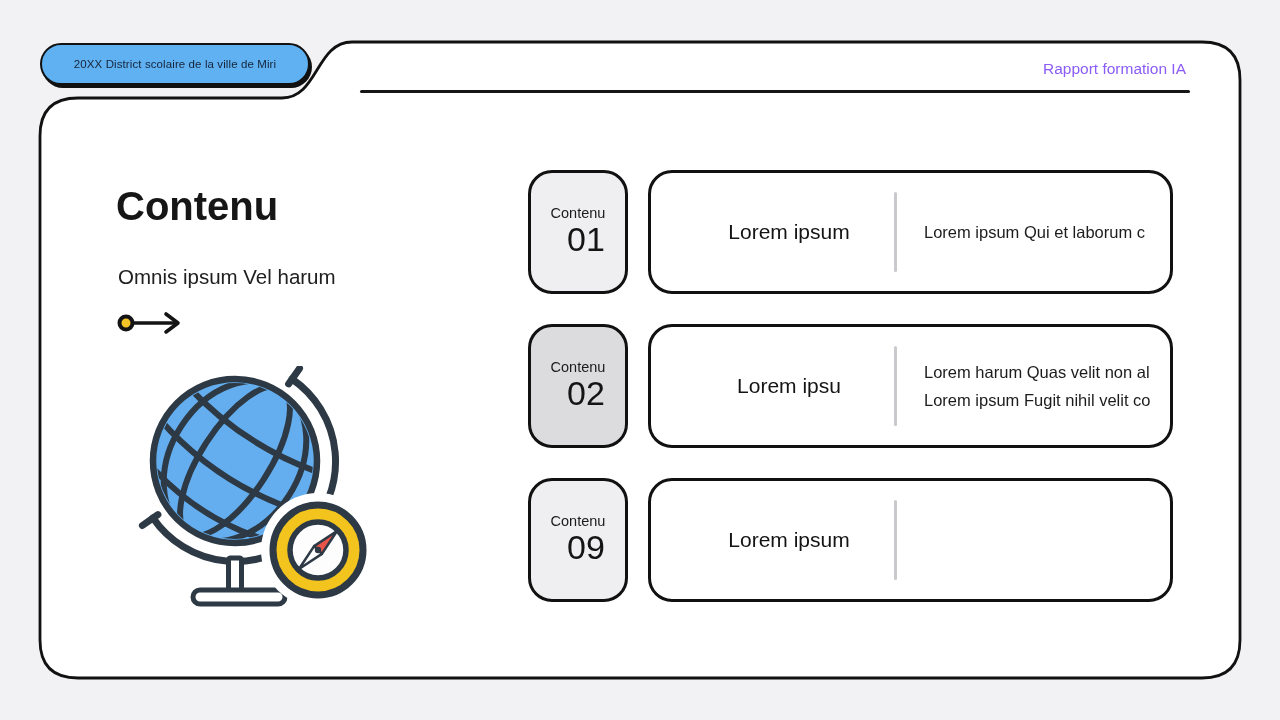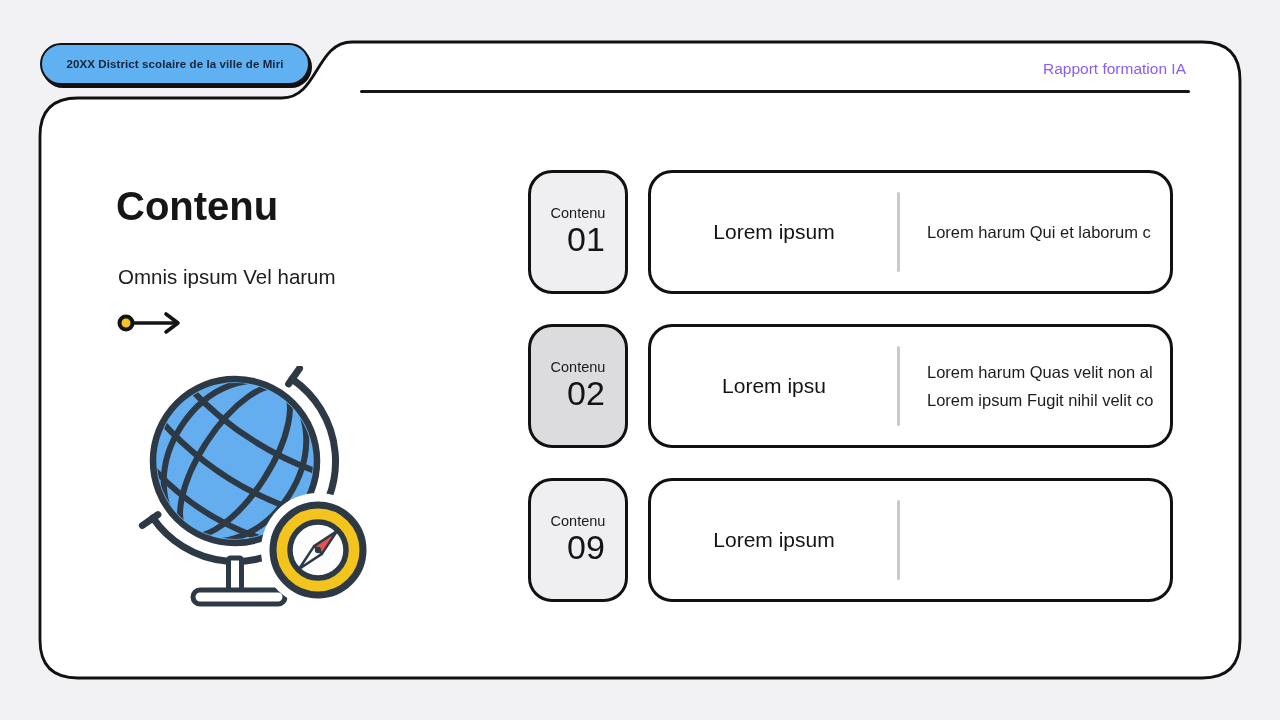--- a/index.html
+++ b/index.html
@@ -12,21 +12,21 @@
   .abs{position:absolute;}
   
   #panel-svg{position:absolute;left:0;top:0;width:1280px;height:720px;}
 
   
   .badge{
     left:40px;top:43px;width:270px;height:42px;
     background:#5fb1f2;border:2.6px solid #111;border-radius:22px;
     box-shadow:2px 3px 0 #111;
     display:flex;align-items:center;justify-content:center;
-    font-size:11.5px;font-weight:700;color:#16243a;letter-spacing:.1px;
+    font-size:11.5px;font-weight:400;color:#16243a;letter-spacing:.1px;
     box-sizing:border-box;
   }
 
   .header-right{
     right:94px;top:60px;font-size:15.5px;color:#8b5cf6;font-weight:400;
   }
   .header-rule{
     left:360px;top:90px;width:830px;height:3px;background:#161616;border-radius:2px;
   }
 
@@ -49,22 +49,22 @@
   .tab.dark{background:#dcdbde;}
   .tab-label{font-size:14.5px;font-weight:500;color:#1b1b1b;}
   .tab-number{font-size:34px;font-weight:500;color:#141414;line-height:1.1;margin-left:16px;}
 
   .card{
     margin-left:20px;flex:1;height:124px;box-sizing:border-box;
     background:#ffffff;border:3px solid #111;border-radius:24px;
     display:flex;align-items:center;
   }
   .card-title{
-    width:246px;flex:none;text-align:center;
-    font-size:21px;font-weight:500;color:#141414;
+    width:210px;flex:none;text-align:center;
+    font-size:21px;font-weight:500;color:#141414;padding-left:33px;
   }
   .card-divider{width:3px;height:80px;background:#c9c9ce;flex:none;border-radius:2px;}
   .card-body{
     padding-left:27px;font-size:16.5px;line-height:28px;color:#1c1c1c;
   }
 </style>
 </head>
 <body>
 
 <div class="stage">
@@ -128,21 +128,21 @@
 
     <div class="row r1">
       <div class="tab">
         <div class="tab-label">Contenu</div>
         <div class="tab-number">01</div>
       </div>
       <div class="card">
         <div class="card-title">Lorem ipsum</div>
         <div class="card-divider"></div>
         <div class="card-body">
-          <div>Lorem harum Qui et laborum c</div>
+          <div>Lorem ipsum Qui et laborum c</div>
         </div>
       </div>
     </div>
 
     <div class="row r2">
       <div class="tab dark">
         <div class="tab-label">Contenu</div>
         <div class="tab-number">02</div>
       </div>
       <div class="card">

